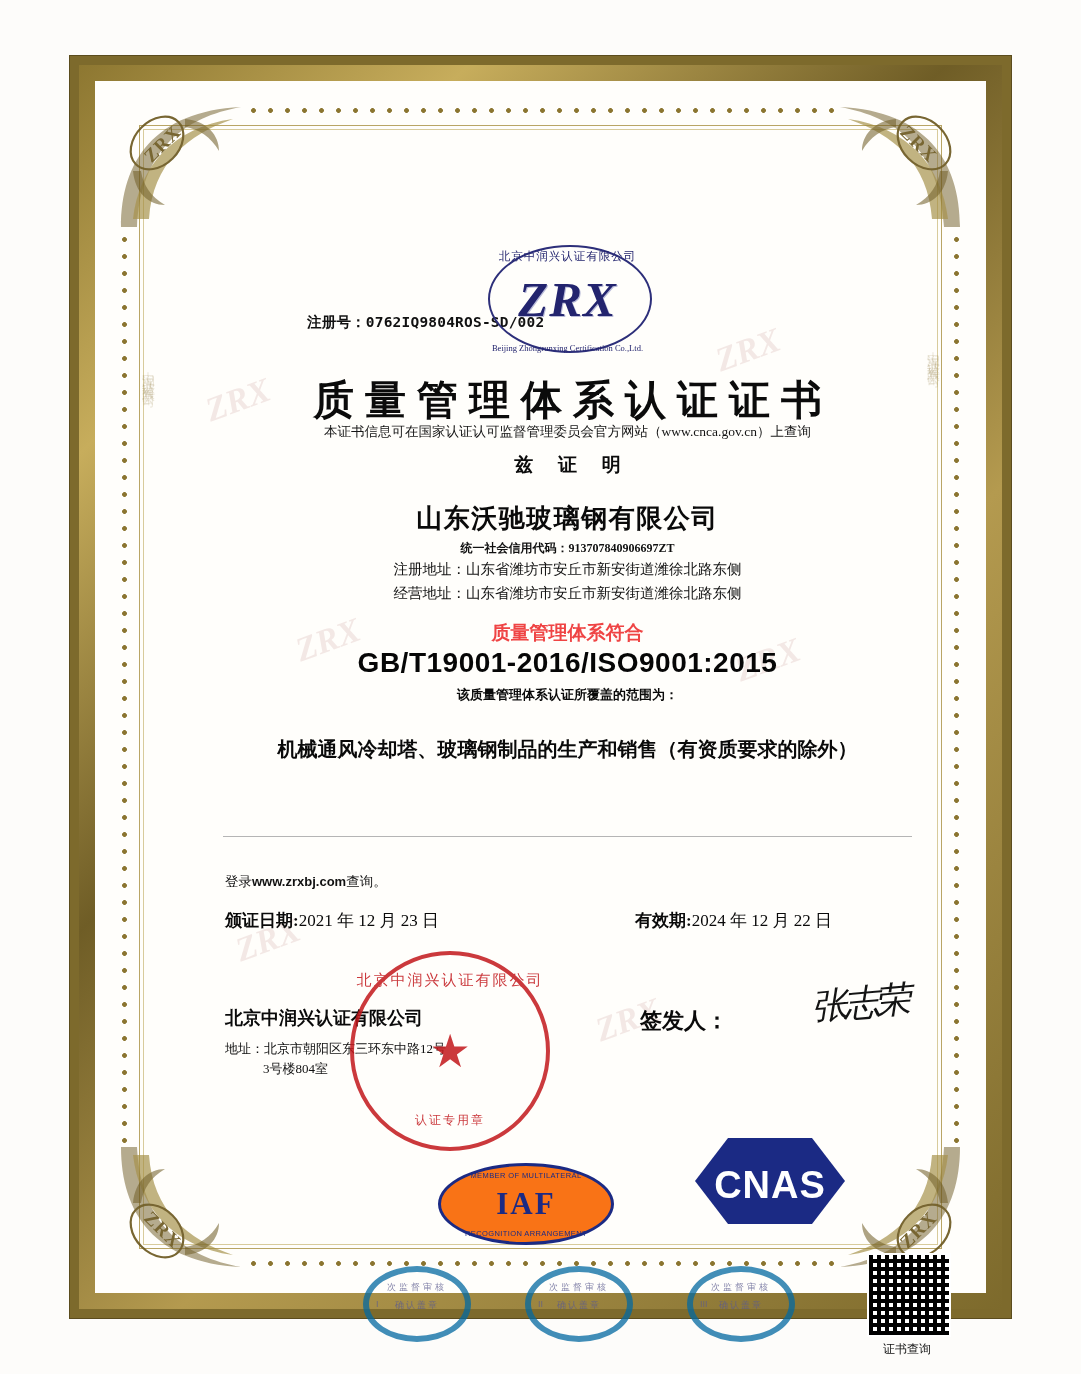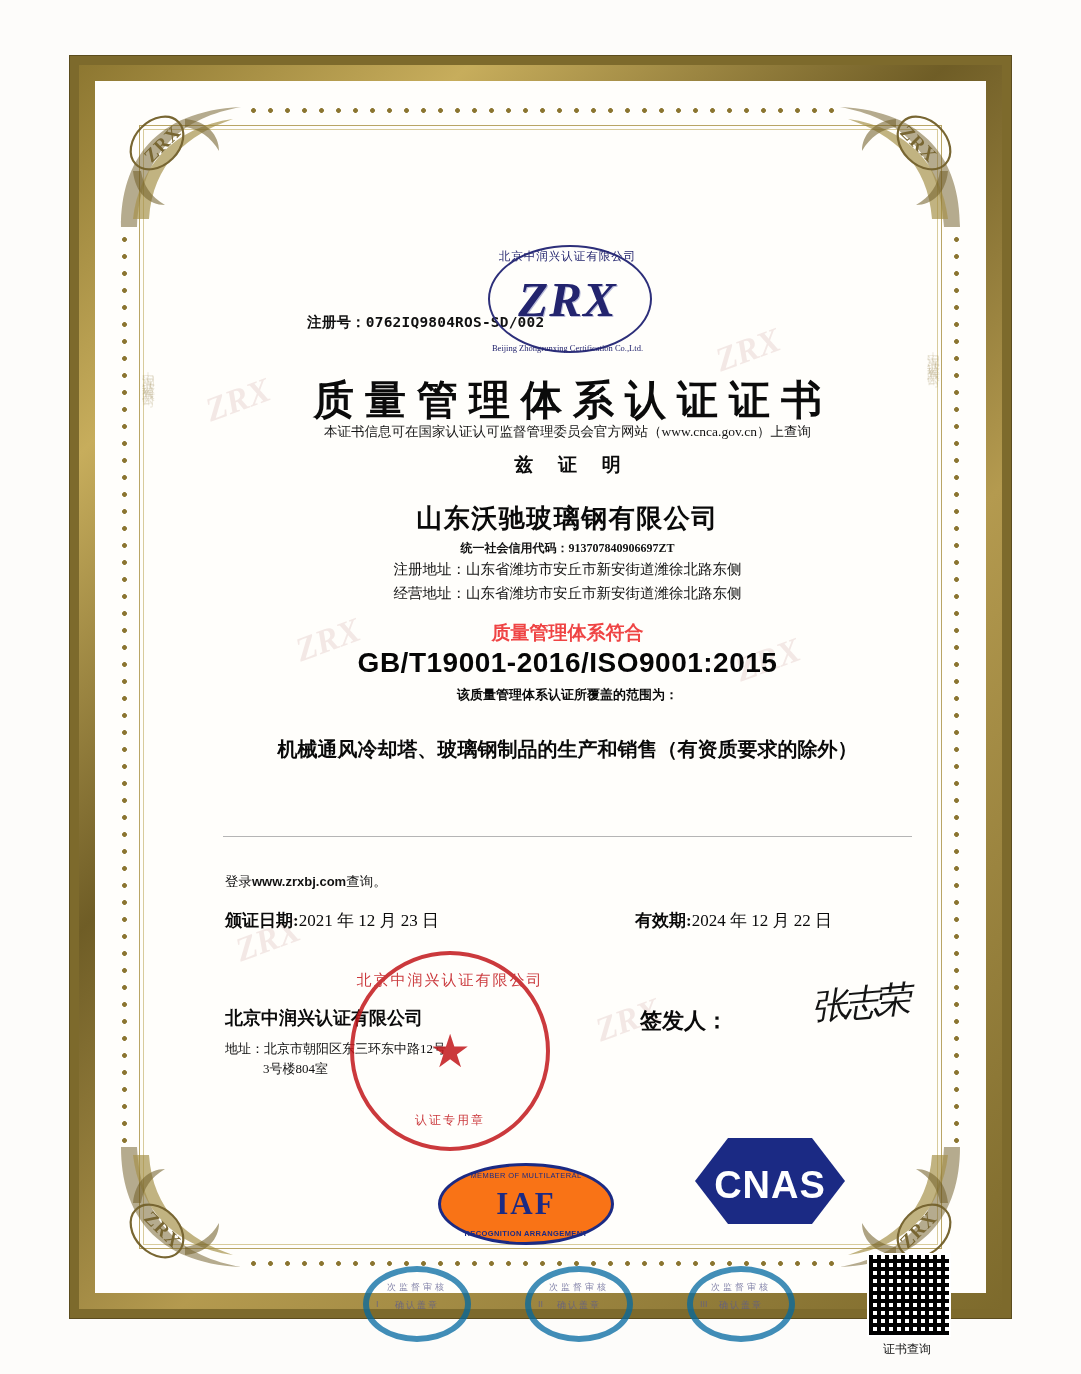--- a/index.html
+++ b/index.html
@@ -375,21 +375,20 @@
   }
   #iaf .iaf-top {
     position: absolute; left: 0; right: 0; top: 5px;
     text-align: center; font-size: 7.5px; color: #1b2a84;
     letter-spacing: .4px;
   }
   #iaf .iaf-bot {
     position: absolute; left: 0; right: 0; bottom: 4px;
     text-align: center; font-size: 7.5px; color: #1b2a84;
     letter-spacing: .4px;
-    font-weight: bold;
   }
 
   
   #cnas {
     position: absolute;
     left: 500px; top: 975px;
     width: 300px; height: 92px;
   }
   #cnas .hex {
     position: absolute;

